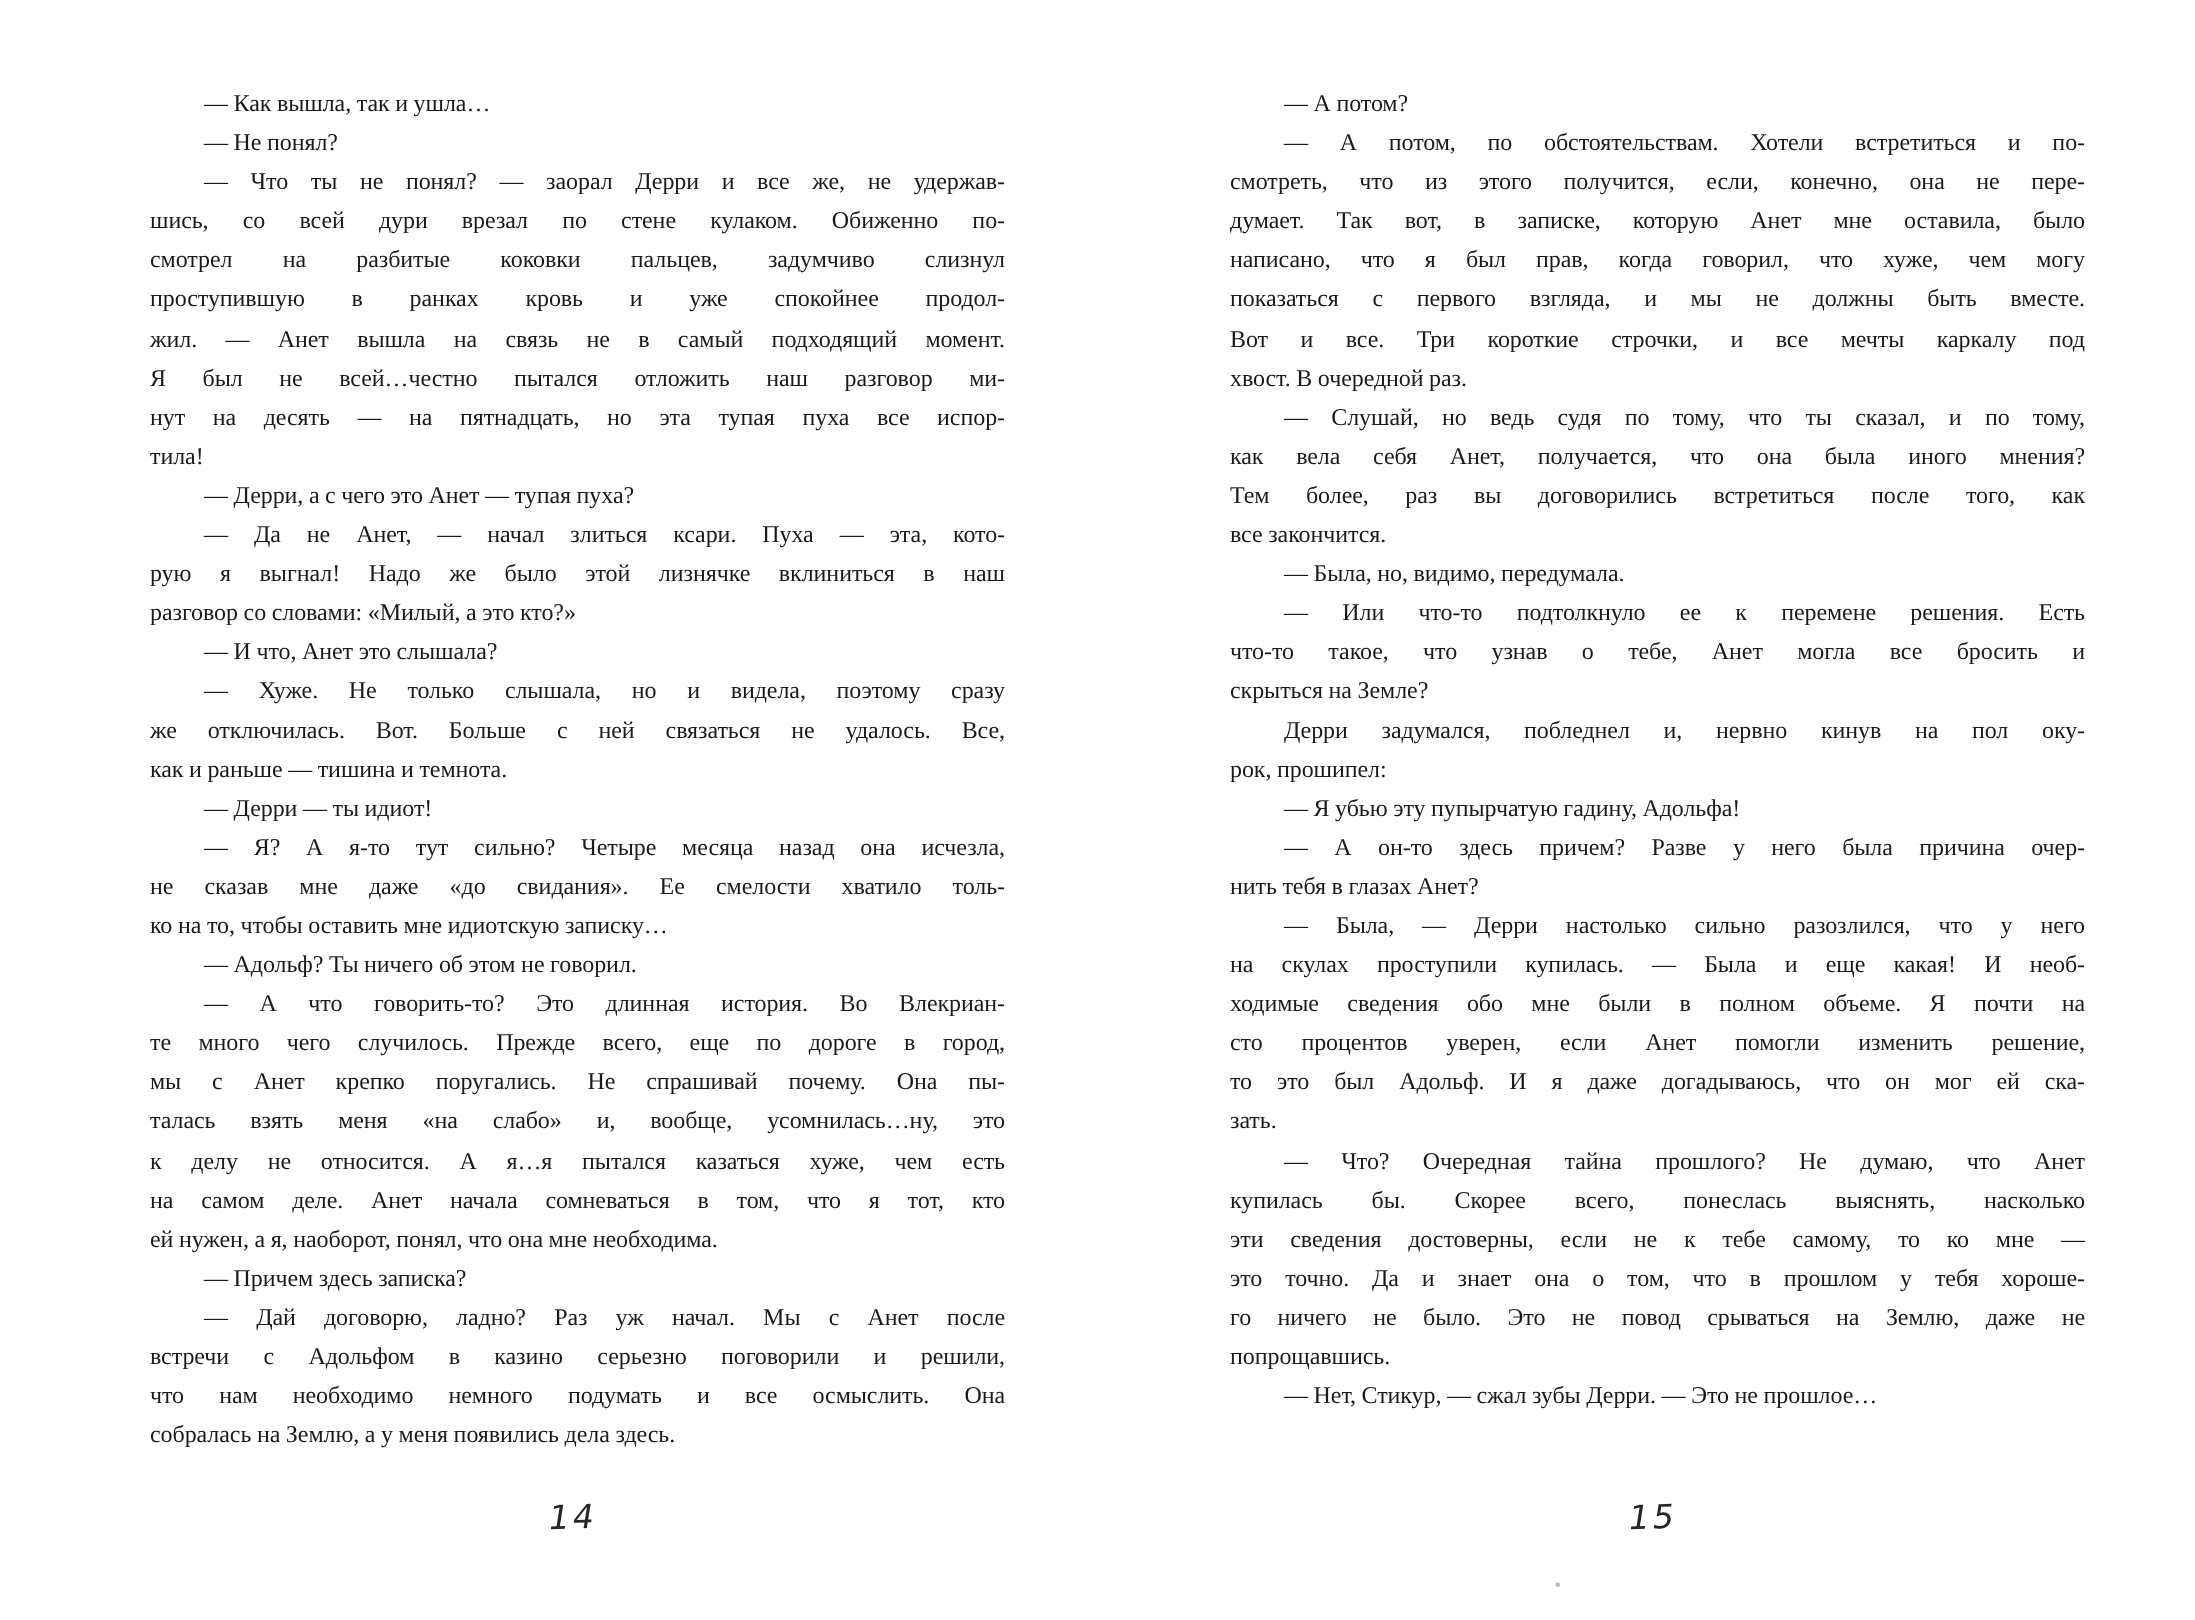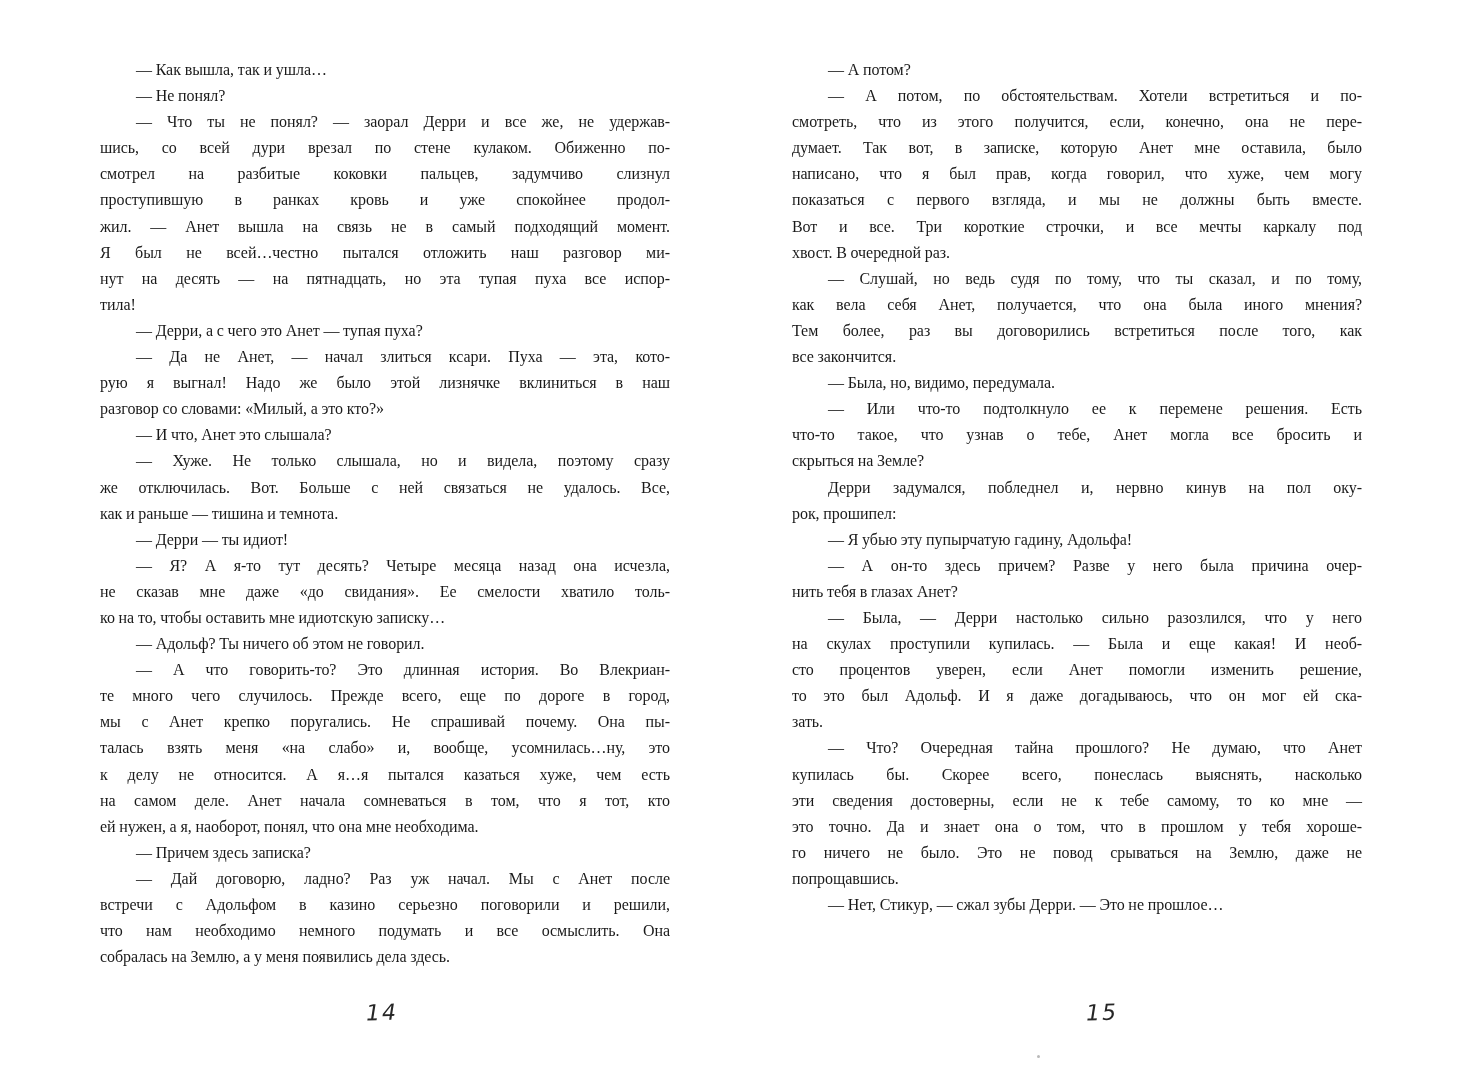--- a/index.html
+++ b/index.html
@@ -18,21 +18,21 @@
   .page-col {
     position: absolute;
     top: 57px;
     width: 570px;
     font-size: 16px;
     line-height: 26.1px;
     letter-spacing: -0.05px;
     word-spacing: -0.2px;
   }
   #left-col  { left: 100px; }
-  #right-col { left: 792px; }
+  #right-col { left: 820px; }
   .line {
     text-align: justify;
     text-align-last: justify;
   }
   .line.last {
     text-align-last: left;
   }
   .line.first {
     text-indent: 36px;
   }
@@ -93,21 +93,21 @@
     </div>
     <div>
       <div class="line first">— Хуже. Не только слышала, но и видела, поэтому сразу</div>
       <div class="line">же отключилась. Вот. Больше с ней связаться не удалось. Все,</div>
       <div class="line last">как и раньше — тишина и темнота.</div>
     </div>
     <div>
       <div class="line first last">— Дерри — ты идиот!</div>
     </div>
     <div>
-      <div class="line first">— Я? А я-то тут десять? Четыре месяца назад она исчезла,</div>
+      <div class="line first">— Я? А я-то тут сильно? Четыре месяца назад она исчезла,</div>
       <div class="line">не сказав мне даже «до свидания». Ее смелости хватило толь-</div>
       <div class="line last">ко на то, чтобы оставить мне идиотскую записку…</div>
     </div>
     <div>
       <div class="line first last">— Адольф? Ты ничего об этом не говорил.</div>
     </div>
     <div>
       <div class="line first">— А что говорить-то? Это длинная история. Во Влекриан-</div>
       <div class="line">те много чего случилось. Прежде всего, еще по дороге в город,</div>
       <div class="line">мы с Анет крепко поругались. Не спрашивай почему. Она пы-</div>
@@ -161,20 +161,21 @@
     <div>
       <div class="line first last">— Я убью эту пупырчатую гадину, Адольфа!</div>
     </div>
     <div>
       <div class="line first">— А он-то здесь причем? Разве у него была причина очер-</div>
       <div class="line last">нить тебя в глазах Анет?</div>
     </div>
     <div>
       <div class="line first">— Была, — Дерри настолько сильно разозлился, что у него</div>
       <div class="line">на скулах проступили купилась. — Была и еще какая! И необ-</div>
+      <div class="line">ходимые сведения обо мне были в полном объеме. Я почти на</div>
       <div class="line">сто процентов уверен, если Анет помогли изменить решение,</div>
       <div class="line">то это был Адольф. И я даже догадываюсь, что он мог ей ска-</div>
       <div class="line last">зать.</div>
     </div>
     <div>
       <div class="line first">— Что? Очередная тайна прошлого? Не думаю, что Анет</div>
       <div class="line">купилась бы. Скорее всего, понеслась выяснять, насколько</div>
       <div class="line">эти сведения достоверны, если не к тебе самому, то ко мне —</div>
       <div class="line">это точно. Да и знает она о том, что в прошлом у тебя хороше-</div>
       <div class="line">го ничего не было. Это не повод срываться на Землю, даже не</div>

